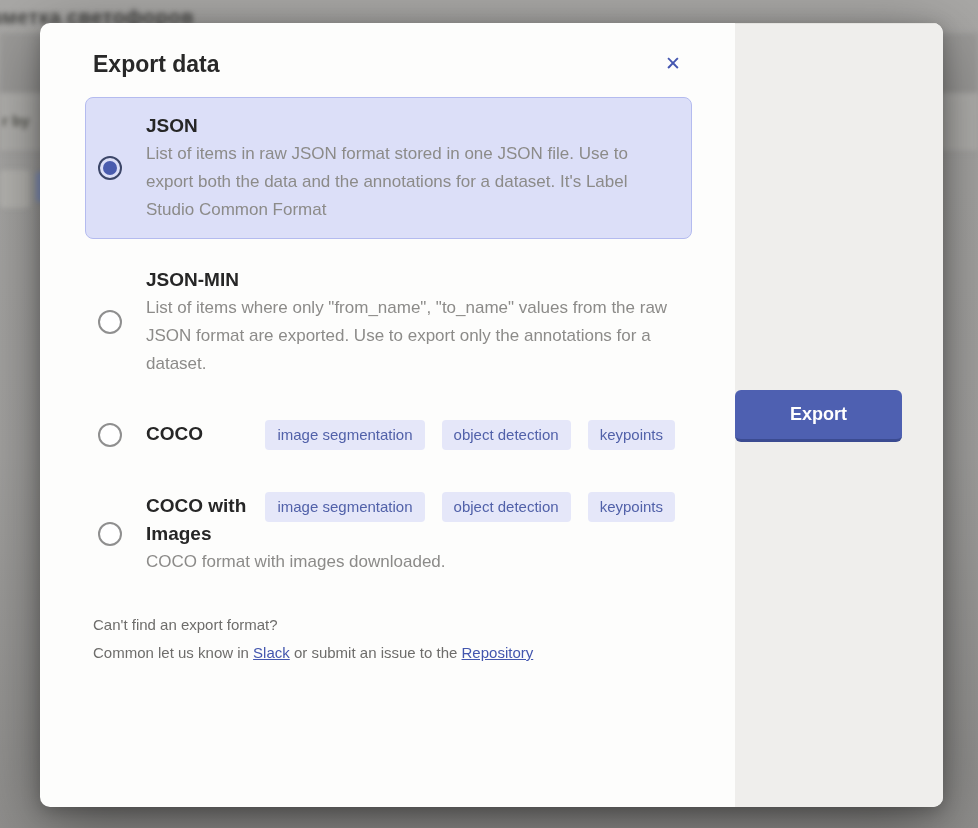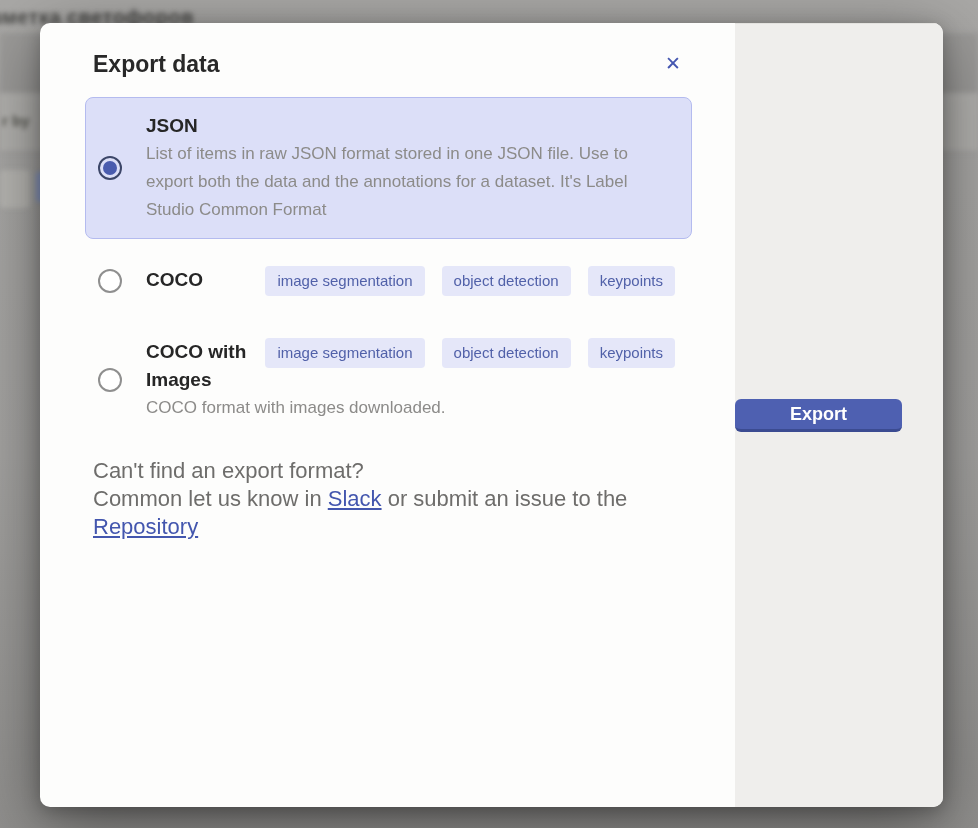--- a/index.html
+++ b/index.html
@@ -66,31 +66,31 @@
   .option-body { flex: 1 1 auto; min-width: 0; }
   .option-head { display: flex; align-items: flex-start; justify-content: space-between; }
   .option-title { font-size: 19px; font-weight: 700; color: #262626; line-height: 28px; }
   .tags { display: flex; gap: 17px; margin-top: 0; }
   .tag {
     font-size: 15px; color: #5161a9; background: #e5e7f9;
     padding: 6px 12px; border-radius: 4px; line-height: 18px; white-space: nowrap;
   }
   .option-desc { font-size: 17px; color: #8c8b89; line-height: 28px; margin-top: 0; }
 
-  .help { margin: 20px 53px 0 53px; font-size: 22px; color: #6e6d6b; line-height: 28px; }
+  .help { margin: 20px 53px 0 53px; font-size: 15px; color: #6e6d6b; line-height: 28px; }
   .help a { color: #4356ae; text-decoration: underline; cursor: pointer; }
 
   .modal-body { flex: 1 1 auto; }
   .modal-footer {
     flex: 0 0 114px; background: #efeeec; border-top: 1px solid #e3e2df;
     display: flex; align-items: center; justify-content: flex-end;
     padding-right: 41px;
   }
   .export-btn {
-    width: 167px; height: 33px; border-radius: 6px; cursor: pointer;
+    width: 167px; height: 52px; border-radius: 6px; cursor: pointer;
     background: #4e60b1; border: none; border-bottom: 3px solid #3b4b91;
     color: #ffffff; font-size: 18px; font-weight: 700;
     font-family: "Liberation Sans", sans-serif;
   }
 </style>
 </head>
 <body>
 
 <div class="backdrop">
   <div class="bd-title">зметка светофоров</div>
@@ -119,20 +119,31 @@
           <span class="radio checked"></span>
         </div>
         <div class="option-body">
           <div class="option-head">
             <span class="option-title">JSON</span>
           </div>
           <div class="option-desc">List of items in raw JSON format stored in one JSON file. Use to export both the data and the annotations for a dataset. It's Label Studio Common Format</div>
         </div>
       </div>
 
+      <div class="option">
+        <div class="radio-col">
+          <span class="radio"></span>
+        </div>
+        <div class="option-body">
+          <div class="option-head">
+            <span class="option-title">JSON-MIN</span>
+          </div>
+          <div class="option-desc">List of items where only "from_name", "to_name" values from the raw JSON format are exported. Use to export only the annotations for a dataset.</div>
+        </div>
+      </div>
 
       <div class="option">
         <div class="radio-col">
           <span class="radio"></span>
         </div>
         <div class="option-body">
           <div class="option-head">
             <span class="option-title">COCO</span>
             <span class="tags">
               <span class="tag">image segmentation</span>

